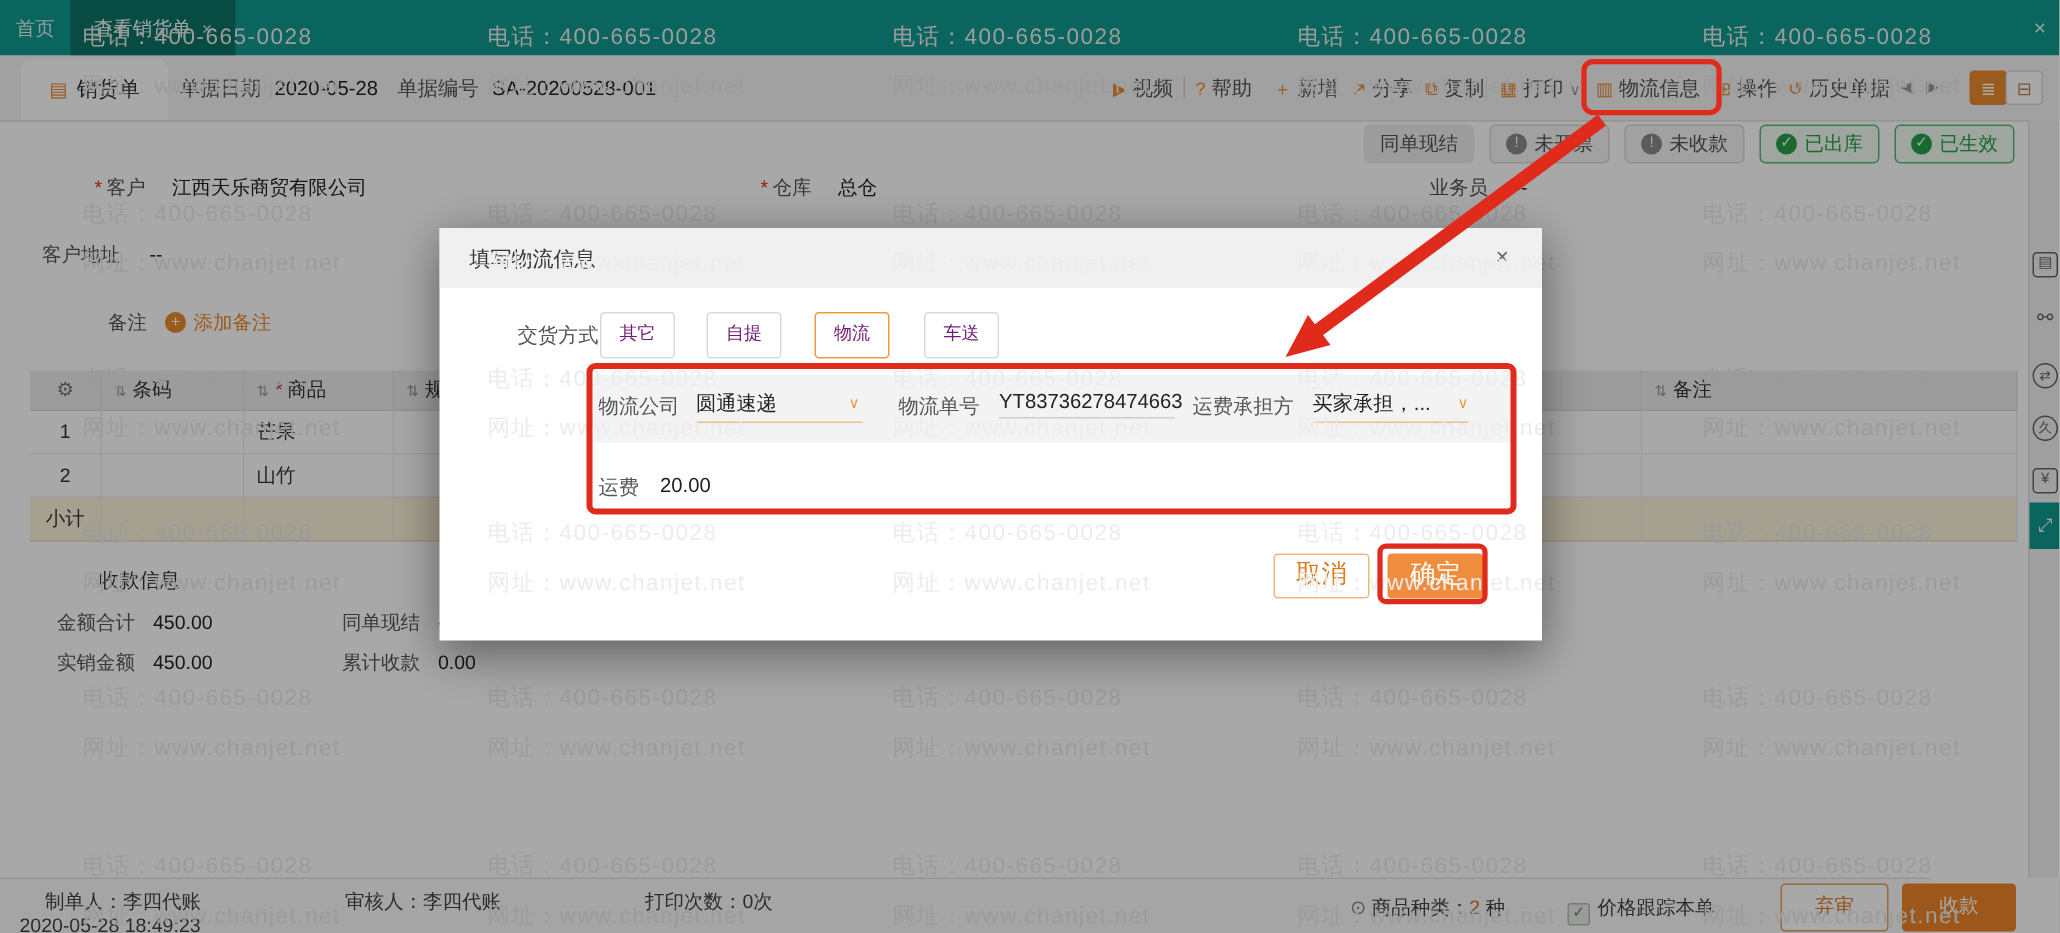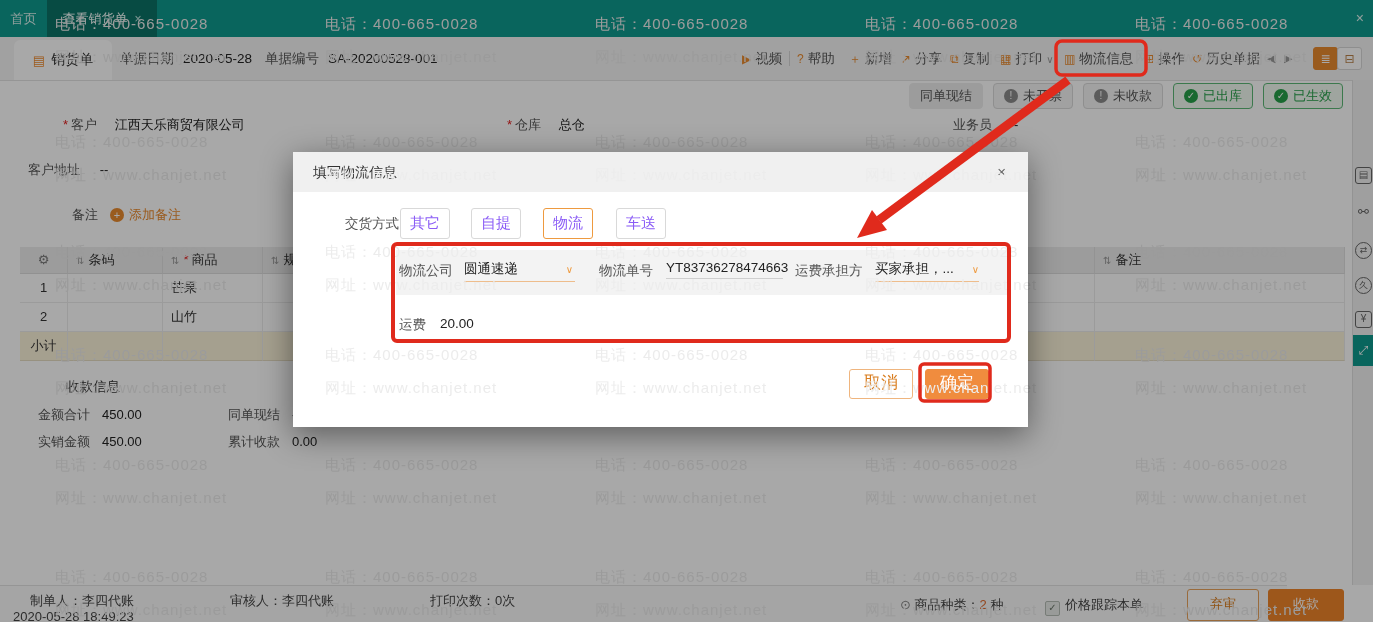--- a/index.html
+++ b/index.html
@@ -85,22 +85,22 @@
   
   .dim{position:absolute;inset:0;background:rgba(0,0,0,0.34);z-index:50;}
 
   
   .modal{position:absolute;left:293px;top:152px;width:735px;height:275px;background:#fff;z-index:60;
          box-shadow:0 8px 30px rgba(0,0,0,0.45);overflow:hidden;}
   .modal-head{position:absolute;left:0;top:0;width:735px;height:40px;background:#f0f0f0;}
   .modal-title{position:absolute;left:20px;top:0;line-height:40px;font-size:14px;color:#333;}
   .modal-x{position:absolute;right:22px;top:0;line-height:40px;color:#666;font-size:15px;cursor:pointer;}
   .dlv-label{position:absolute;left:52px;top:63px;font-size:13.5px;color:#555;}
-  .dlv-btn{position:absolute;top:56px;width:48px;height:29px;line-height:27px;text-align:center;font-size:15px;
-           background:#fff;border:1px solid #d9d9d9;border-radius:3px;color:#8b5cf6;cursor:pointer;}
+  .dlv-btn{position:absolute;top:56px;width:48px;height:29px;line-height:27px;text-align:center;font-size:12px;
+           background:#fff;border:1px solid #d9d9d9;border-radius:3px;color:#701a75;cursor:pointer;}
   .dlv-btn.sel{border:1px solid #ee9a3f;}
   .band{position:absolute;left:103px;top:98px;width:612px;height:45px;background:#f3f3f3;}
   .mfield{position:absolute;font-size:13.5px;color:#555;white-space:nowrap;}
   .mval{color:#222;}
   .uline-o{border-bottom:1px solid #eebd8c;padding-bottom:3px;}
   .uline-g{border-bottom:1px solid #cfcfcf;padding-bottom:3px;}
   .chev{color:#ee9a3f;font-size:10px;}
   .mbtn{position:absolute;top:217px;width:62px;height:28px;line-height:26px;text-align:center;border-radius:3px;font-size:17px;cursor:pointer;}
   .mbtn.cancel{background:#fff;border:1px solid #efb57e;color:#d97e20;}
   .mbtn.ok{background:#f08c3e;border:1px solid #f08c3e;color:#fff;}

